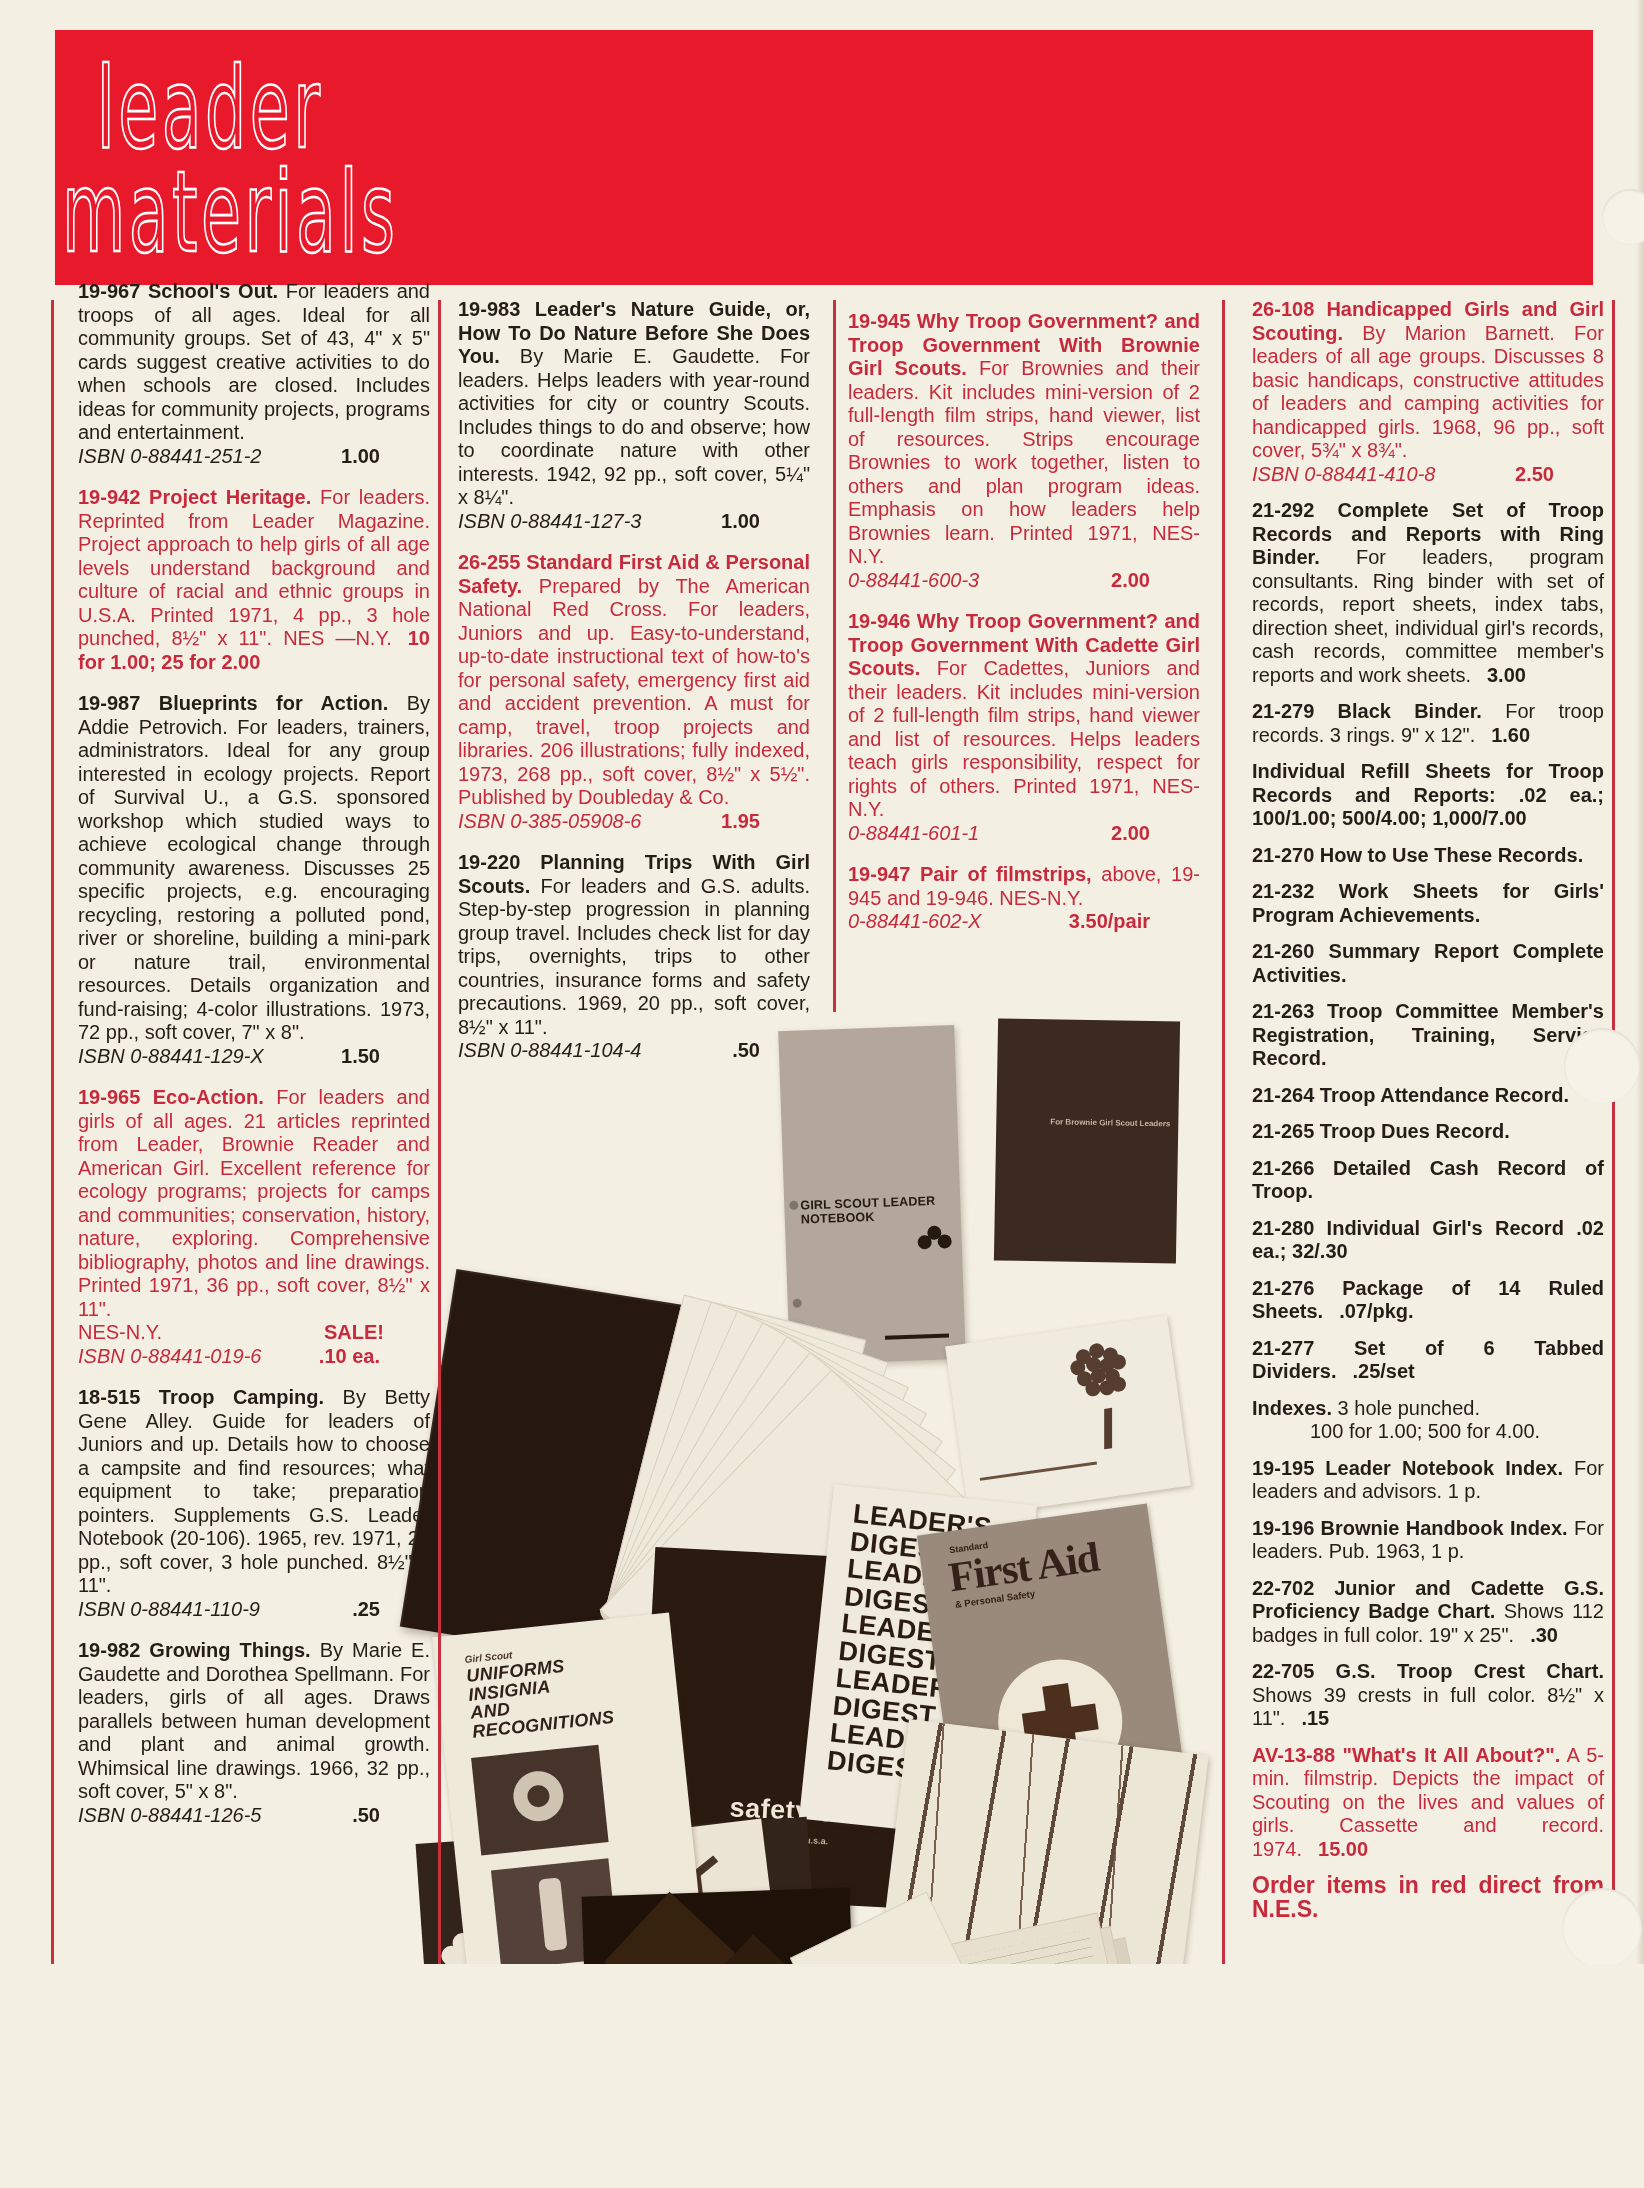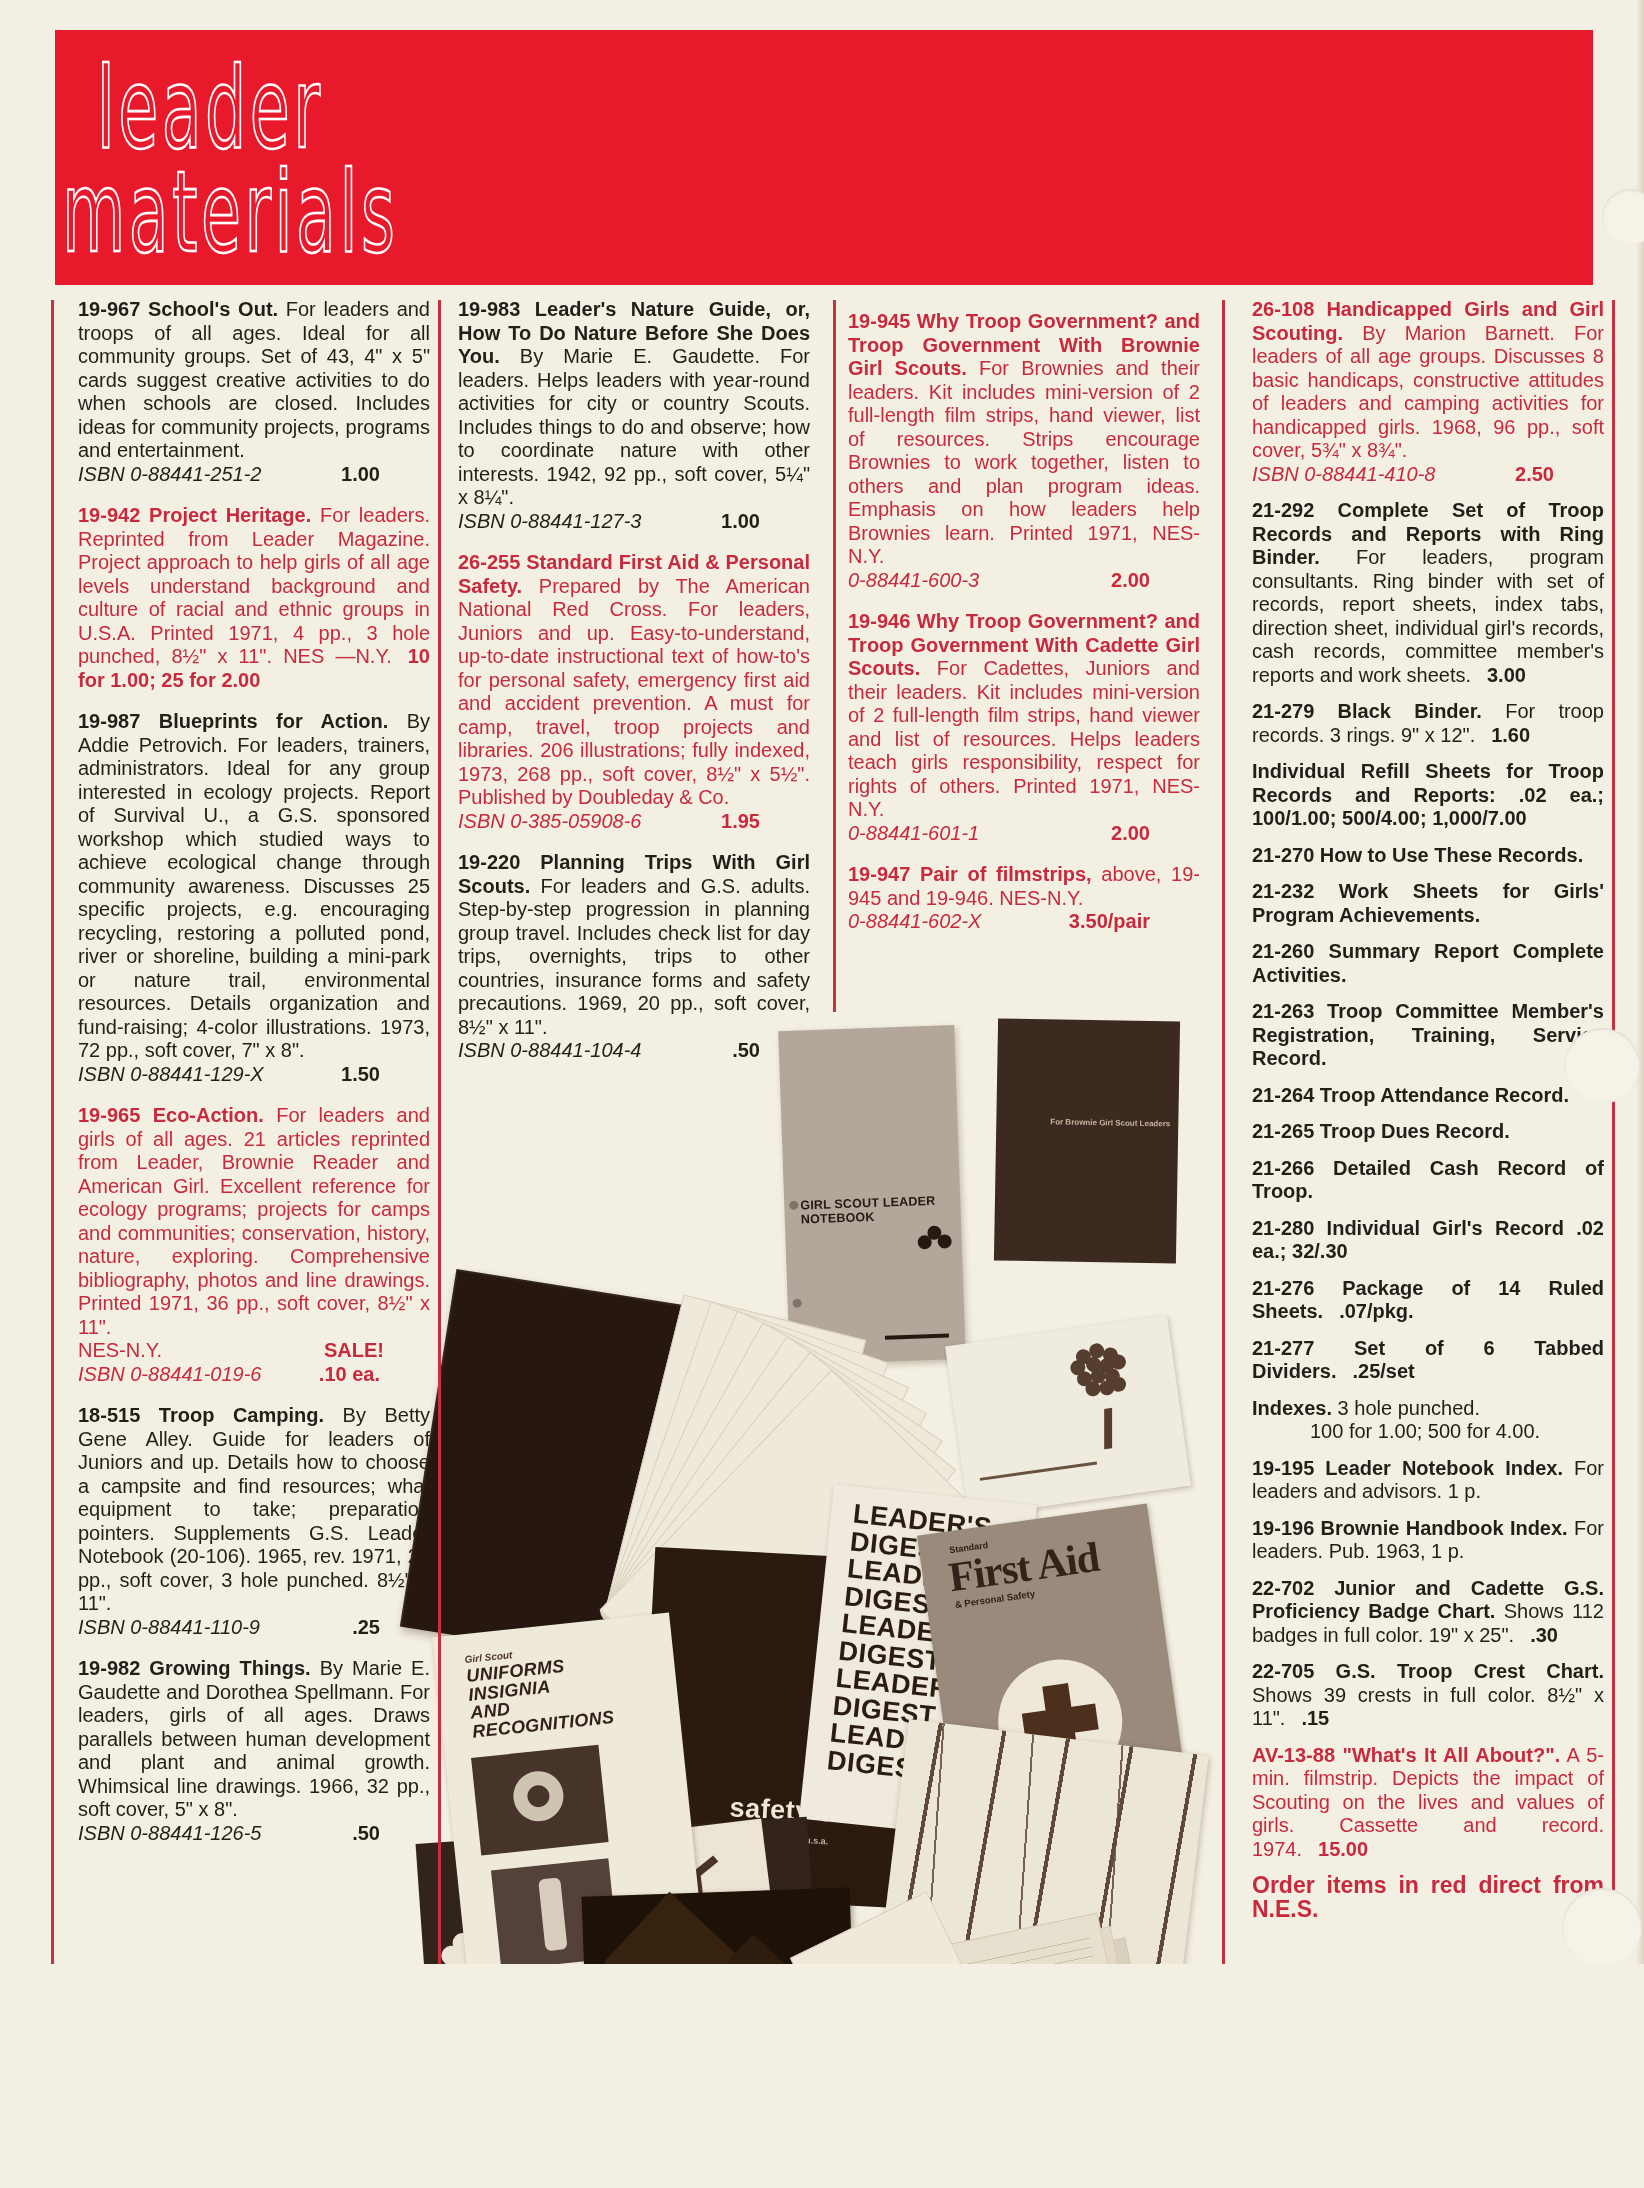--- a/index.html
+++ b/index.html
@@ -20,21 +20,21 @@
   
   .vrule{position:absolute;width:3px;background:#c9303f;z-index:8;}
   .rule-left {left:51px;  top:300px;height:1815px;}
   .rule-1    {left:438px; top:300px;height:1830px;}
   .rule-2    {left:833px; top:300px;height:712px;}
   .rule-3    {left:1222px;top:300px;height:1765px;}
   .rule-4    {left:1612px;top:300px;height:1785px;}
 
   
   .col{position:absolute;width:352px;font-size:20px;line-height:23.5px;z-index:2;}
-  #col1{left:78px;top:298px;}
+  #col1{left:78px;top:280px;}
   #col2{left:458px;top:298px;}
   #col3{left:848px;top:298px;margin-top:12px;}
   #col4{left:1252px;top:298px;}
   .entry{margin-bottom:18px;}
   .col--tight .entry{margin-bottom:13px;}
   .entry.red{color:#c62a3c;}
   .entry.black{color:#241e19;}
   .txt{margin:0;text-align:justify;}
   .head{font-weight:bold;}
   .tail{font-weight:bold;padding-left:16px;}

